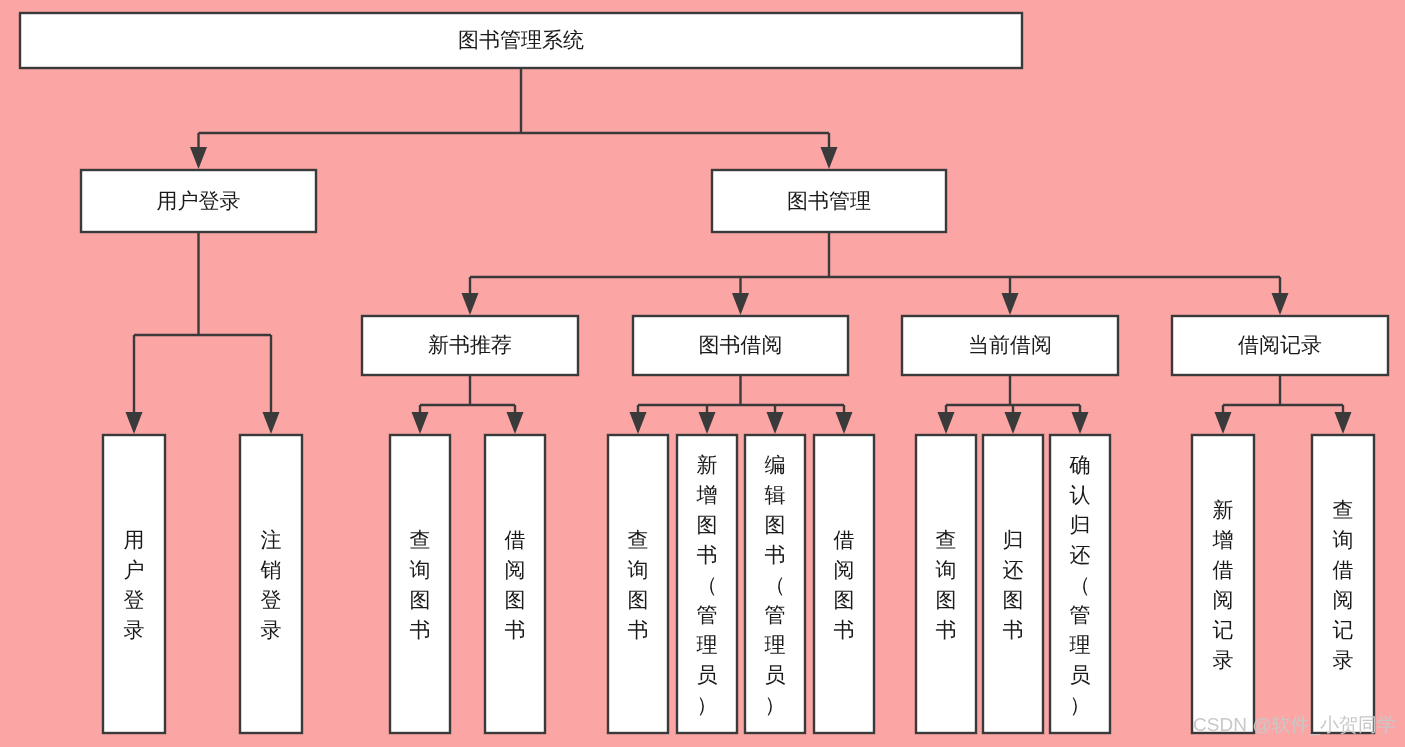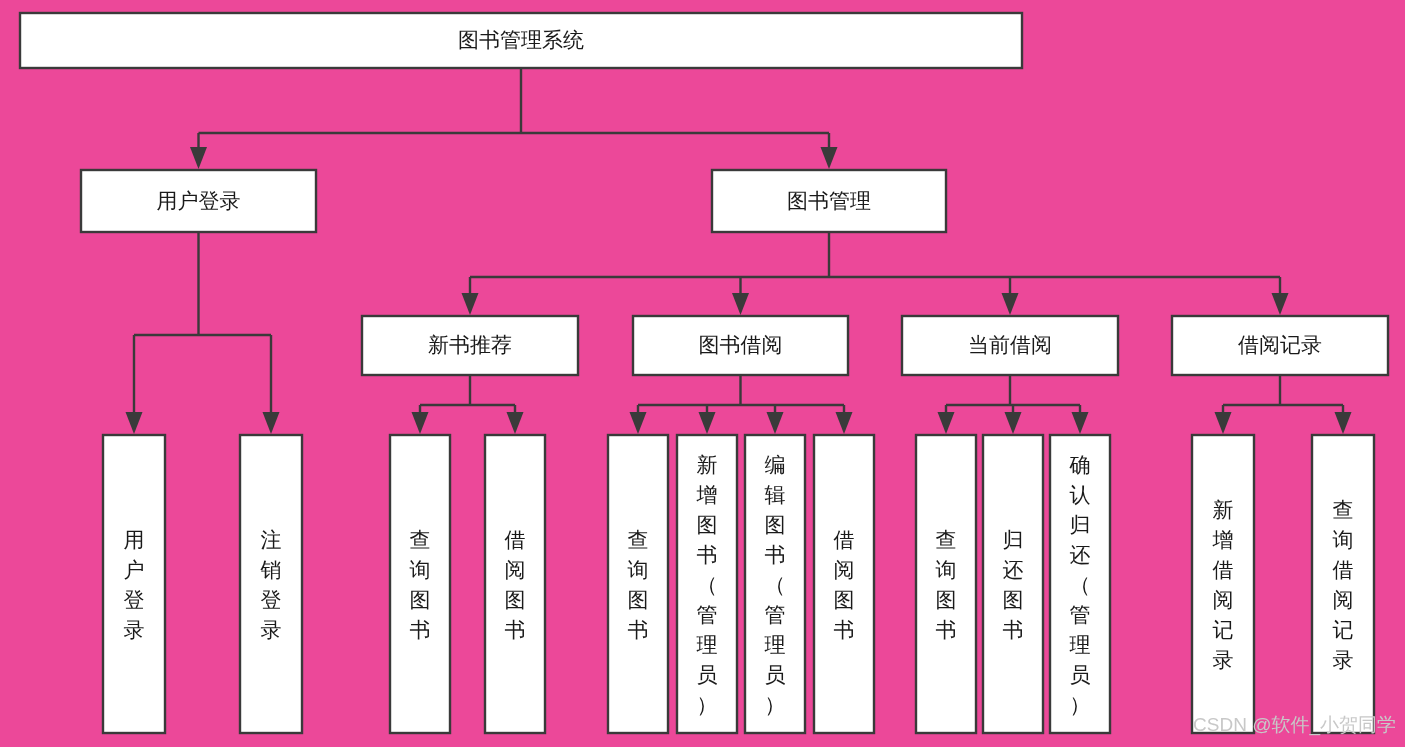--- a/index.html
+++ b/index.html
@@ -10,21 +10,21 @@
   body {
     width: 1405px;
     height: 747px;
     font-family: "Liberation Sans", "DejaVu Sans", sans-serif;
     overflow: hidden;
   }
   #diagram-root {
     position: relative;
     width: 1405px;
     height: 747px;
-    background: #ec4899;
+    background: #fca5a5;
   }
   svg#tree-svg {
     position: absolute;
     top: 0;
     left: 0;
     width: 1405px;
     height: 747px;
     display: block;
   }
   .node-box {

